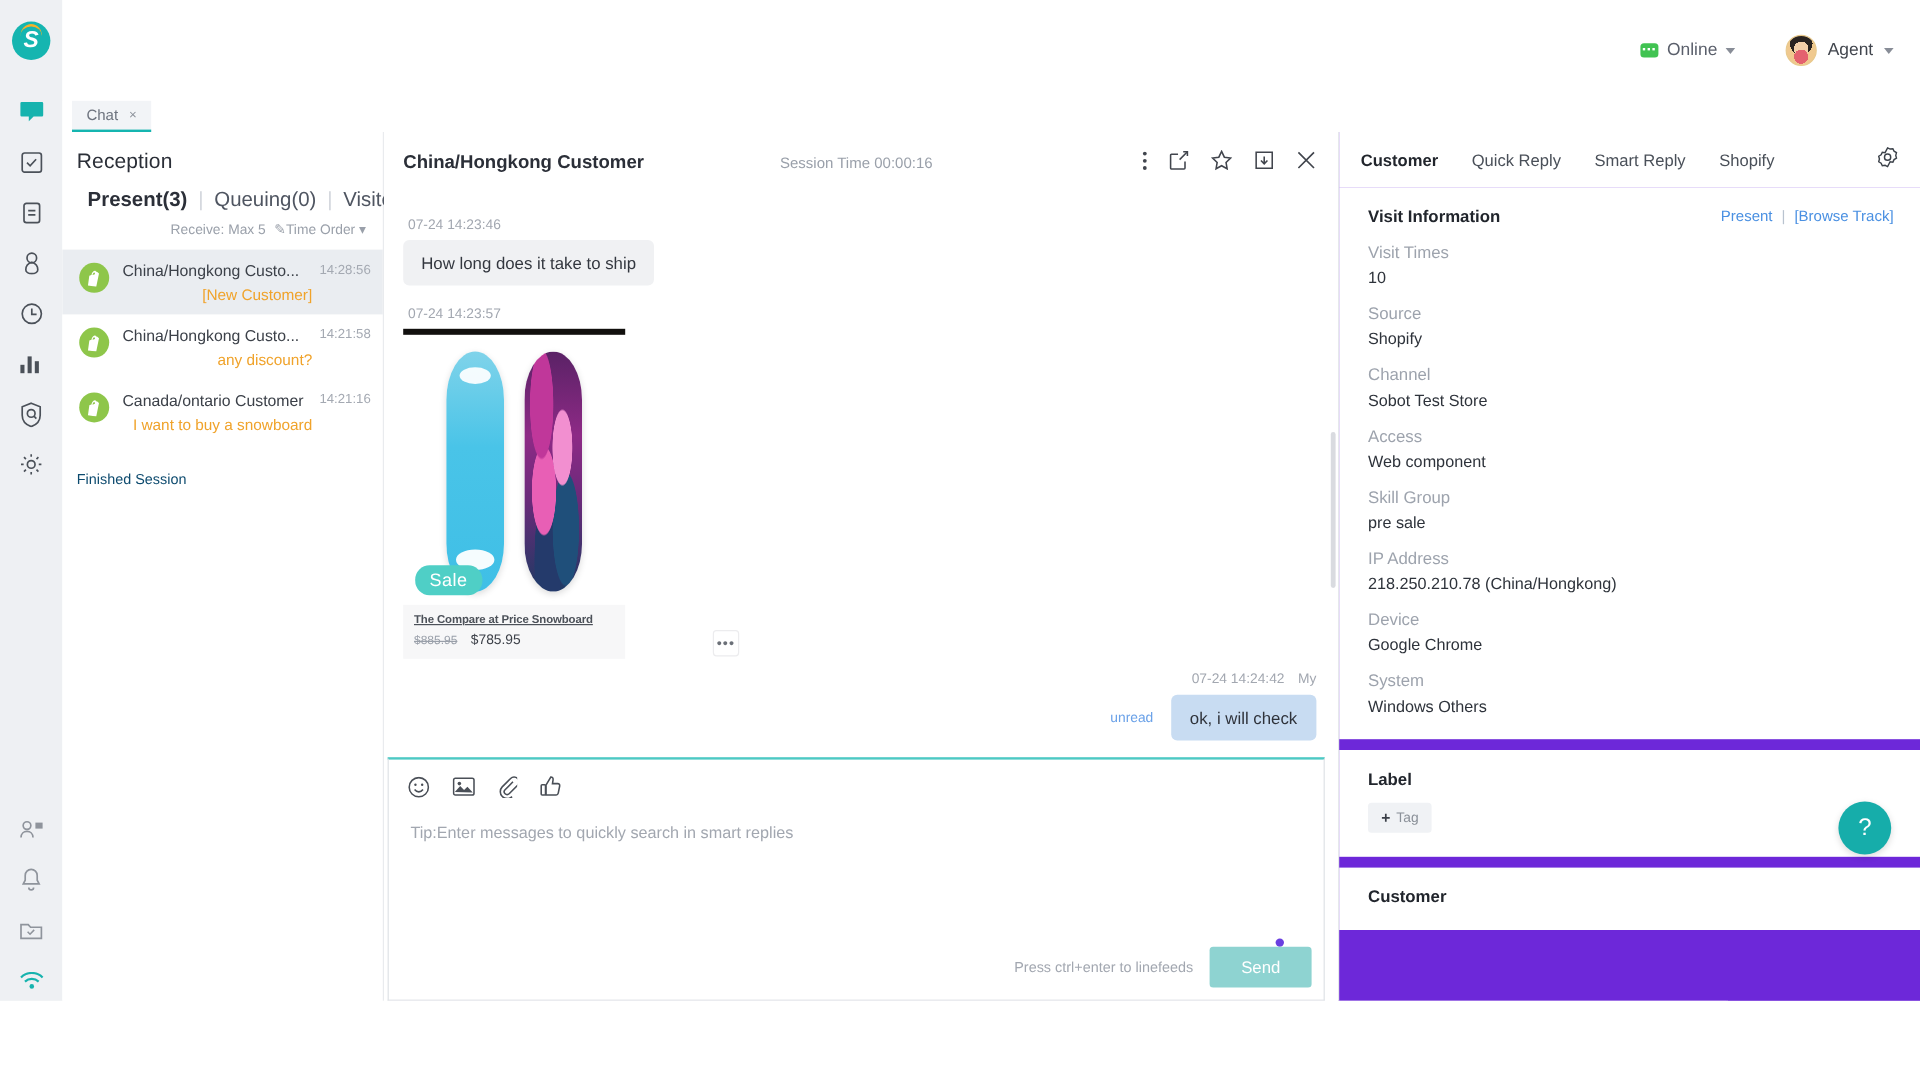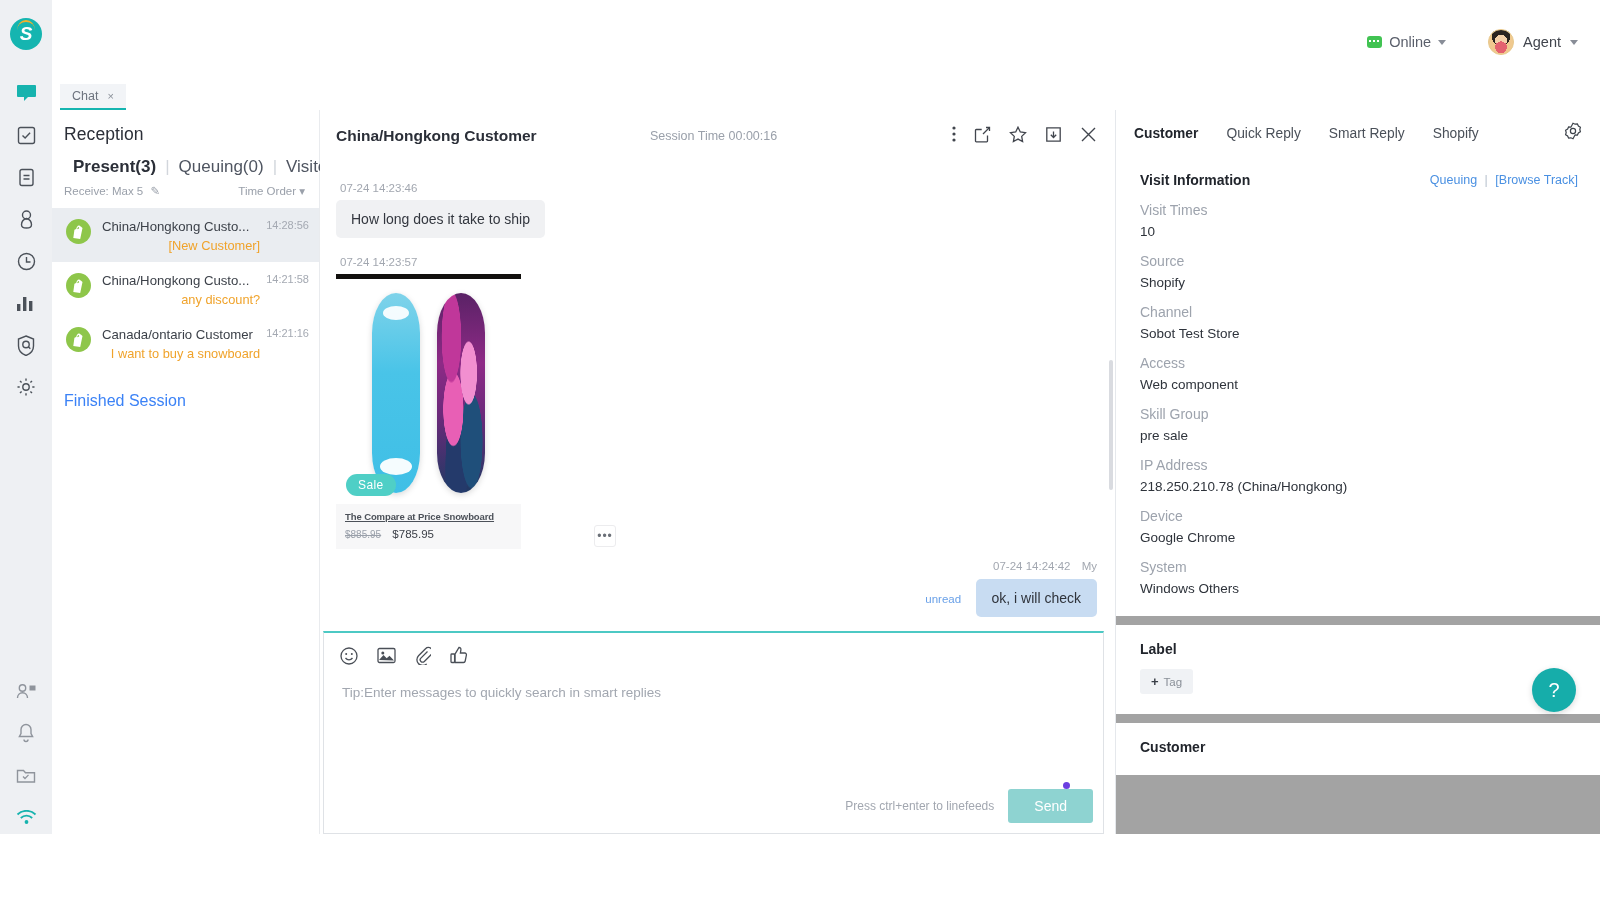--- a/index.html
+++ b/index.html
@@ -68,35 +68,35 @@
 
   
   .reception {
     position:absolute; left:52px; top:110px; width:268px; height:724px;
     background:#fff; border-right:1px solid #e9ebee;
   }
   .reception-title { font-size:17.5px; color:#2b2f38; padding:14px 0 0 12px; letter-spacing:.1px;}
   .rec-tabs { display:flex; align-items:center; gap:0; padding:12px 0 0 21px; font-size:17px; color:#4f5561;}
   .rec-tabs .sep { color:#d2d6dc; margin:0 9px; }
   .rec-tabs .active { font-weight:bold; color:#2b2f38; }
-  .rec-sub { display:flex; justify-content:space-between; padding:7px 14px 0 12px; font-size:11.5px; color:#9aa0aa;gap:43px; }
+  .rec-sub { display:flex; justify-content:flex-end; padding:7px 14px 0 12px; font-size:11.5px; color:#9aa0aa; }
   .rec-sub .pen { margin-left:4px; }
   .rec-list { margin-top:10px; }
   .rec-row { display:flex; align-items:flex-start; padding:9px 10px 9px 14px; cursor:pointer; }
   .rec-row.selected { background:#eaedf1; }
   .shopify-av {
     width:25px;height:25px;border-radius:50%;background:#8ec64a;flex:0 0 25px;
     display:flex;align-items:center;justify-content:center;margin-top:2px;
   }
   .shopify-av svg{display:block;}
   .rec-text { flex:1; margin-left:11px; min-width:0;}
   .rec-name { font-size:13.2px; color:#3c4149; white-space:nowrap; overflow:hidden; text-overflow:ellipsis; }
   .rec-msg { font-size:12.8px; color:#f0a32b; margin-top:3px; white-space:nowrap; overflow:hidden; text-overflow:ellipsis;text-align:right;}
   .rec-time { font-size:11px; color:#a4a9b2; margin-left:6px; margin-top:2px; flex:0 0 auto;}
-  .finished { font-size:16px; color:#3b82f6; padding:22px 0 0 12px; }
+  .finished { font-size:12px; color:#0c4a6e; padding:22px 0 0 12px; }
 
   
   .chat { position:absolute; left:320px; top:110px; width:795px; height:724px; background:#fff; }
   .chat-header { height:52px; display:flex; align-items:center; padding:0 18px 0 16px; position:relative;}
   .chat-title { font-size:15.5px; color:#2b2f38; font-weight:bold; }
   .session-time { position:absolute; left:330px; font-size:12.5px; color:#9aa0aa; }
   .chat-actions { margin-left:auto; display:flex; align-items:center; gap:18px; color:#40454d; }
   .chat-actions > * { cursor:pointer; }
 
   .msgs { position:relative; height:492px; padding:12px 16px 0 16px; overflow:hidden; }
@@ -127,21 +127,21 @@
       radial-gradient(ellipse at 30% 22%, #c0379a 0 20%, transparent 21%),
       radial-gradient(ellipse at 66% 40%, #f28fd0 0 18%, transparent 19%),
       radial-gradient(ellipse at 34% 58%, #e85fb5 0 22%, transparent 23%),
       radial-gradient(ellipse at 72% 74%, #1f4f7a 0 22%, transparent 23%),
       radial-gradient(ellipse at 40% 88%, #243a6b 0 26%, transparent 27%),
       linear-gradient(180deg,#5a2266 0%,#8e2a86 35%,#6a2a7a 62%,#1e3a63 100%);
     box-shadow: 0 2px 6px rgba(0,0,0,.15);
   }
   .sale-badge {
     position:absolute; left:10px; bottom:8px; background:#4fcfc6; color:#fff;
-    font-size:12px; padding:4px 12px; border-radius:12px; letter-spacing:.4px;
+    font-size:15px; padding:4px 12px; border-radius:12px; letter-spacing:.4px;
   }
   .prod-info { background:#f7f7f8; padding:7px 9px 9px 9px; position:relative; }
   .prod-name { font-size:9.5px; color:#4c5159; text-decoration:underline; font-weight:bold; letter-spacing:-.1px;}
   .prod-prices { margin-top:6px; font-size:11.5px; color:#3b3f47; }
   .prod-old { color:#9aa0aa; text-decoration:line-through; font-size:10px; margin-right:8px;}
   .prod-dots {
     position:absolute; right:-95px; bottom:2px; width:22px;height:22px;background:#fff;
     border:1px solid #ececee; border-radius:3px; display:flex;align-items:center;justify-content:center;
     color:#6b7078; font-size:12px; letter-spacing:1px; cursor:pointer;
   }
@@ -161,21 +161,21 @@
   .composer-tools { display:flex; align-items:center; padding:13px 16px 0 16px; gap:19px; color:#4a4f57;}
   .composer-tools .right { margin-left:auto; display:flex; align-items:center; gap:16px;}
   .tool { cursor:pointer; }
   .composer-placeholder { padding:16px 18px 0 18px; font-size:13.5px; color:#a2a7b0; }
   .dot-purple { position:absolute; right:33px; bottom:44px; width:7px;height:7px;border-radius:50%;background:#6a3fe0;}
   .composer-footer { position:absolute; right:10px; bottom:10px; display:flex; align-items:center; gap:14px;}
   .hint { font-size:12px; color:#a2a7b0; }
   .send-btn { background:#8ed3d1; color:#fff; font-size:14px; border:none; padding:9px 26px; border-radius:3px; cursor:pointer;}
 
   
-  .right { position:absolute; left:1115px; top:110px; width:485px; height:724px; background:#a3a3a3; border-left:1px solid #e5e8ec;}
+  .right { position:absolute; left:1115px; top:110px; width:485px; height:724px; background:#6d28d9; border-left:1px solid #e5e8ec;}
   .right-tabs { height:46px; background:#fff; display:flex; align-items:center; padding:0 18px; gap:28px; position:relative;}
   .rtab { font-size:13.8px; color:#4a5059; cursor:pointer; }
   .rtab.active { color:#21252c; font-weight:bold; }
   .gear-right { margin-left:auto; cursor:pointer; color:#3c424a;}
   .card { background:#fff; margin:0 0 9px 0; padding:16px 22px 20px 24px; }
   .card-head { display:flex; align-items:center; }
   .card-title { font-size:14px; font-weight:bold; color:#21252c; }
   .card-links { margin-left:auto; font-size:12.5px; color:#4a90e2; cursor:pointer;}
   .card-links .sep2 { color:#b9c3cf; margin:0 4px;}
   .field { margin-top:14px; }
@@ -521,21 +521,21 @@
             <path d="M9 1.2l2.1 1 2.3-.3 1 2.1 2 1.2-.6 2.3.6 2.3-2 1.2-1 2.1-2.3-.3L9 16.8l-2.1-1-2.3.3-1-2.1-2-1.2.6-2.3-.6-2.3 2-1.2 1-2.1 2.3.3L9 1.2z" fill="none" stroke="#3c424a" stroke-width="1.2"></path>
             <circle cx="9" cy="9" r="2.6" fill="none" stroke="#3c424a" stroke-width="1.2"></circle>
           </svg>
       </span>
     </div>
 
     <div class="card">
       <div class="card-head">
         <span class="card-title">Visit Information</span>
         <span class="card-links">
-          <span>Queuing</span>
+          <span>Present</span>
           <span class="sep2">|</span>
           <span>[Browse Track]</span>
         </span>
       </div>
 
       <div class="field">
         <div class="field-label">Visit Times</div>
         <div class="field-value">10</div>
       </div>
       <div class="field">

